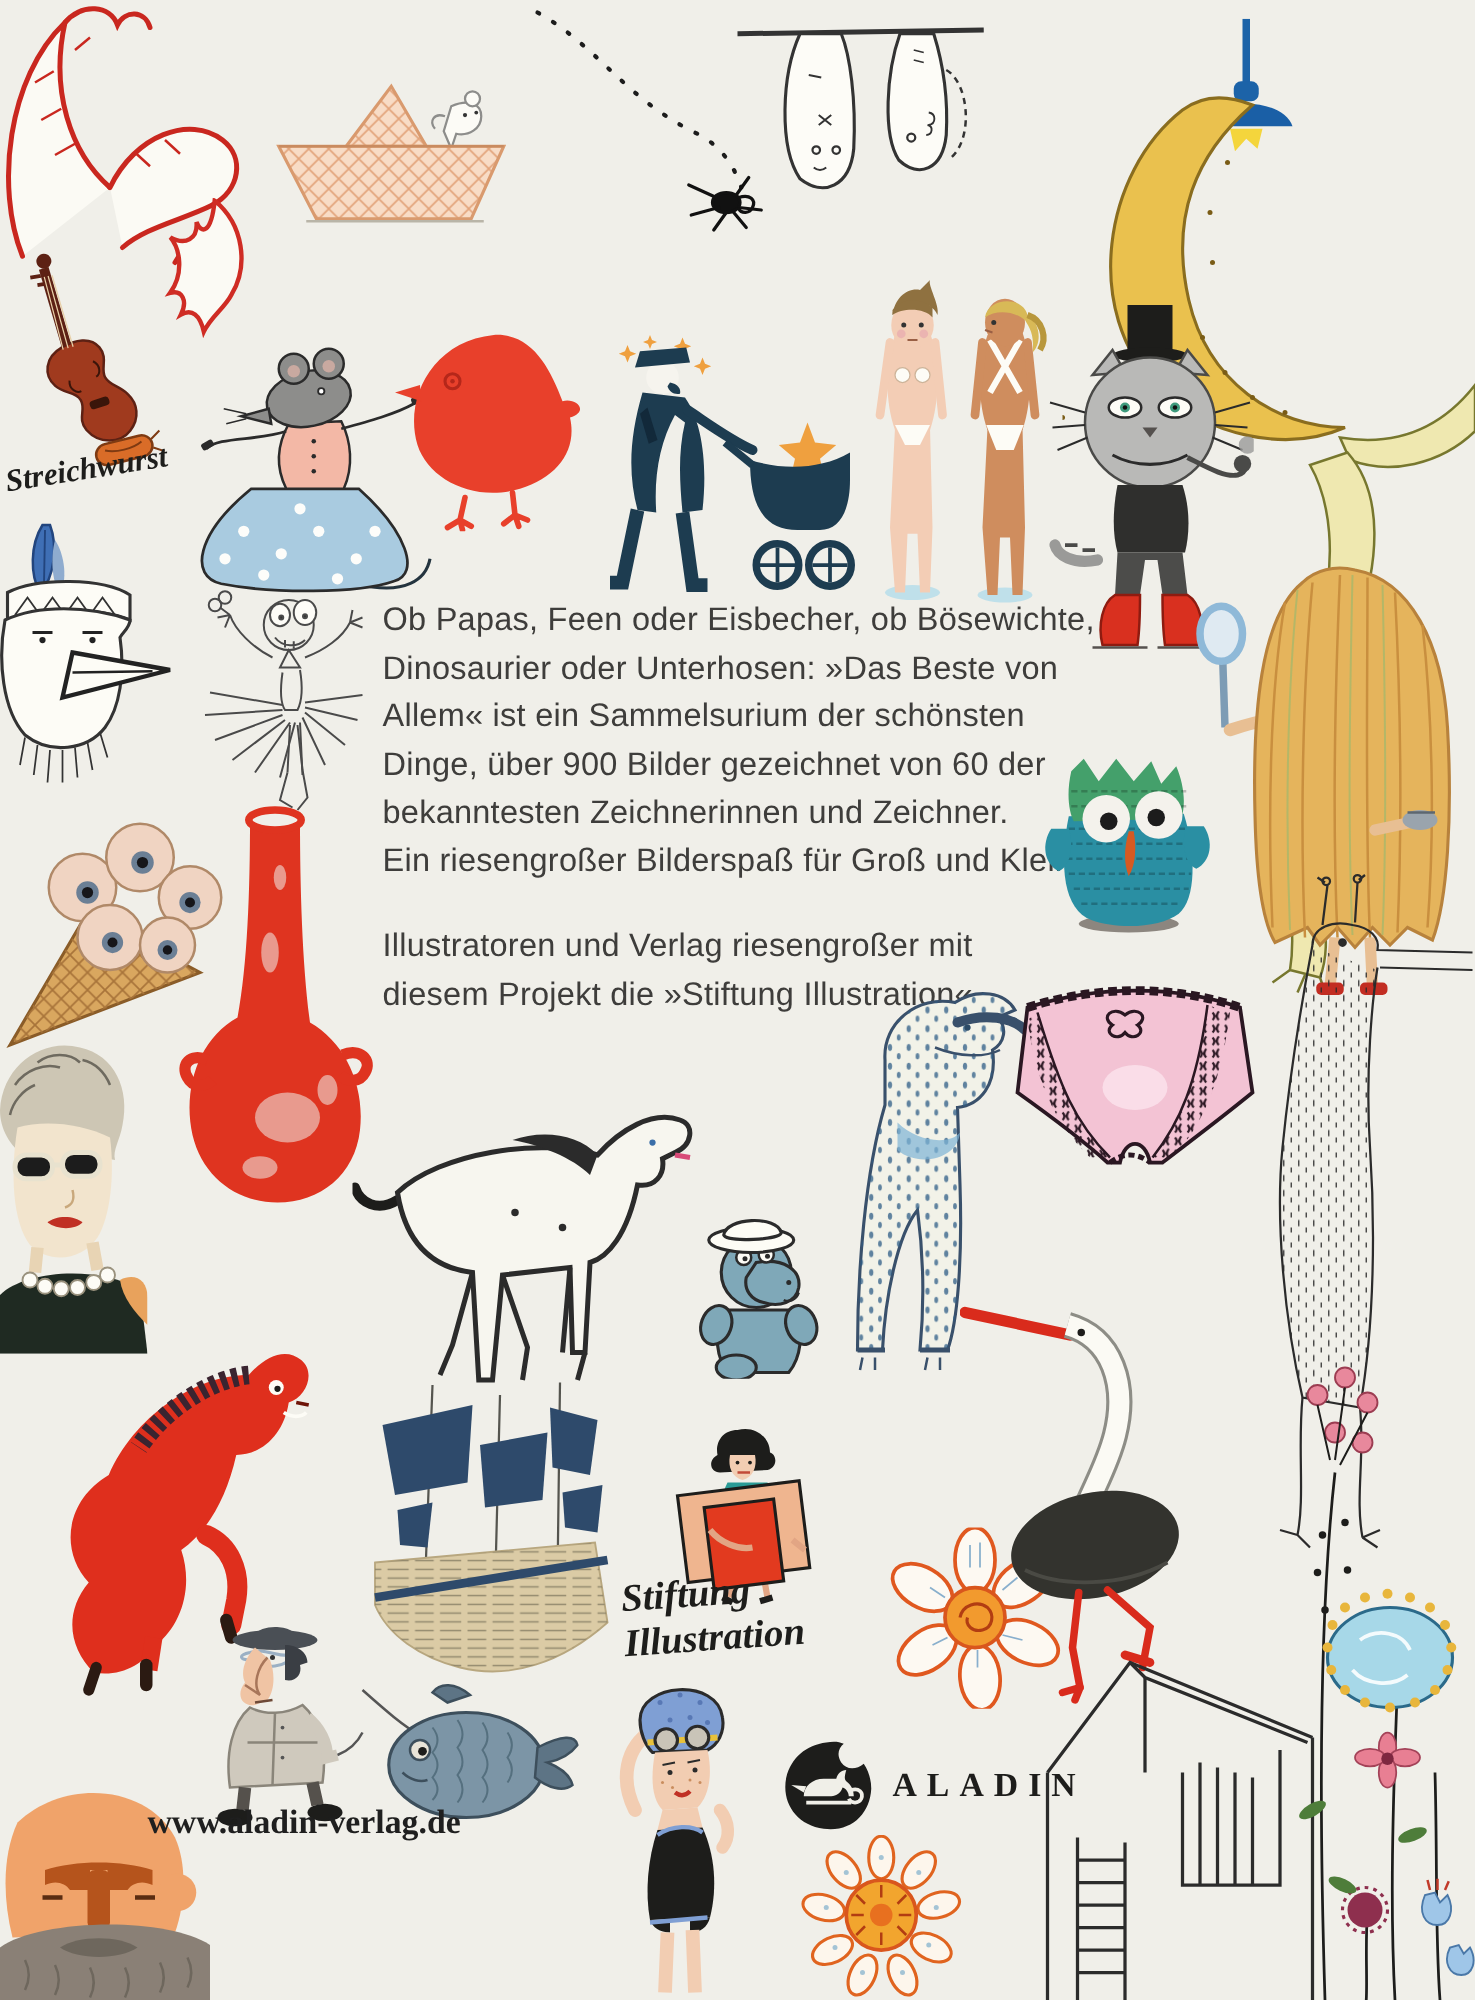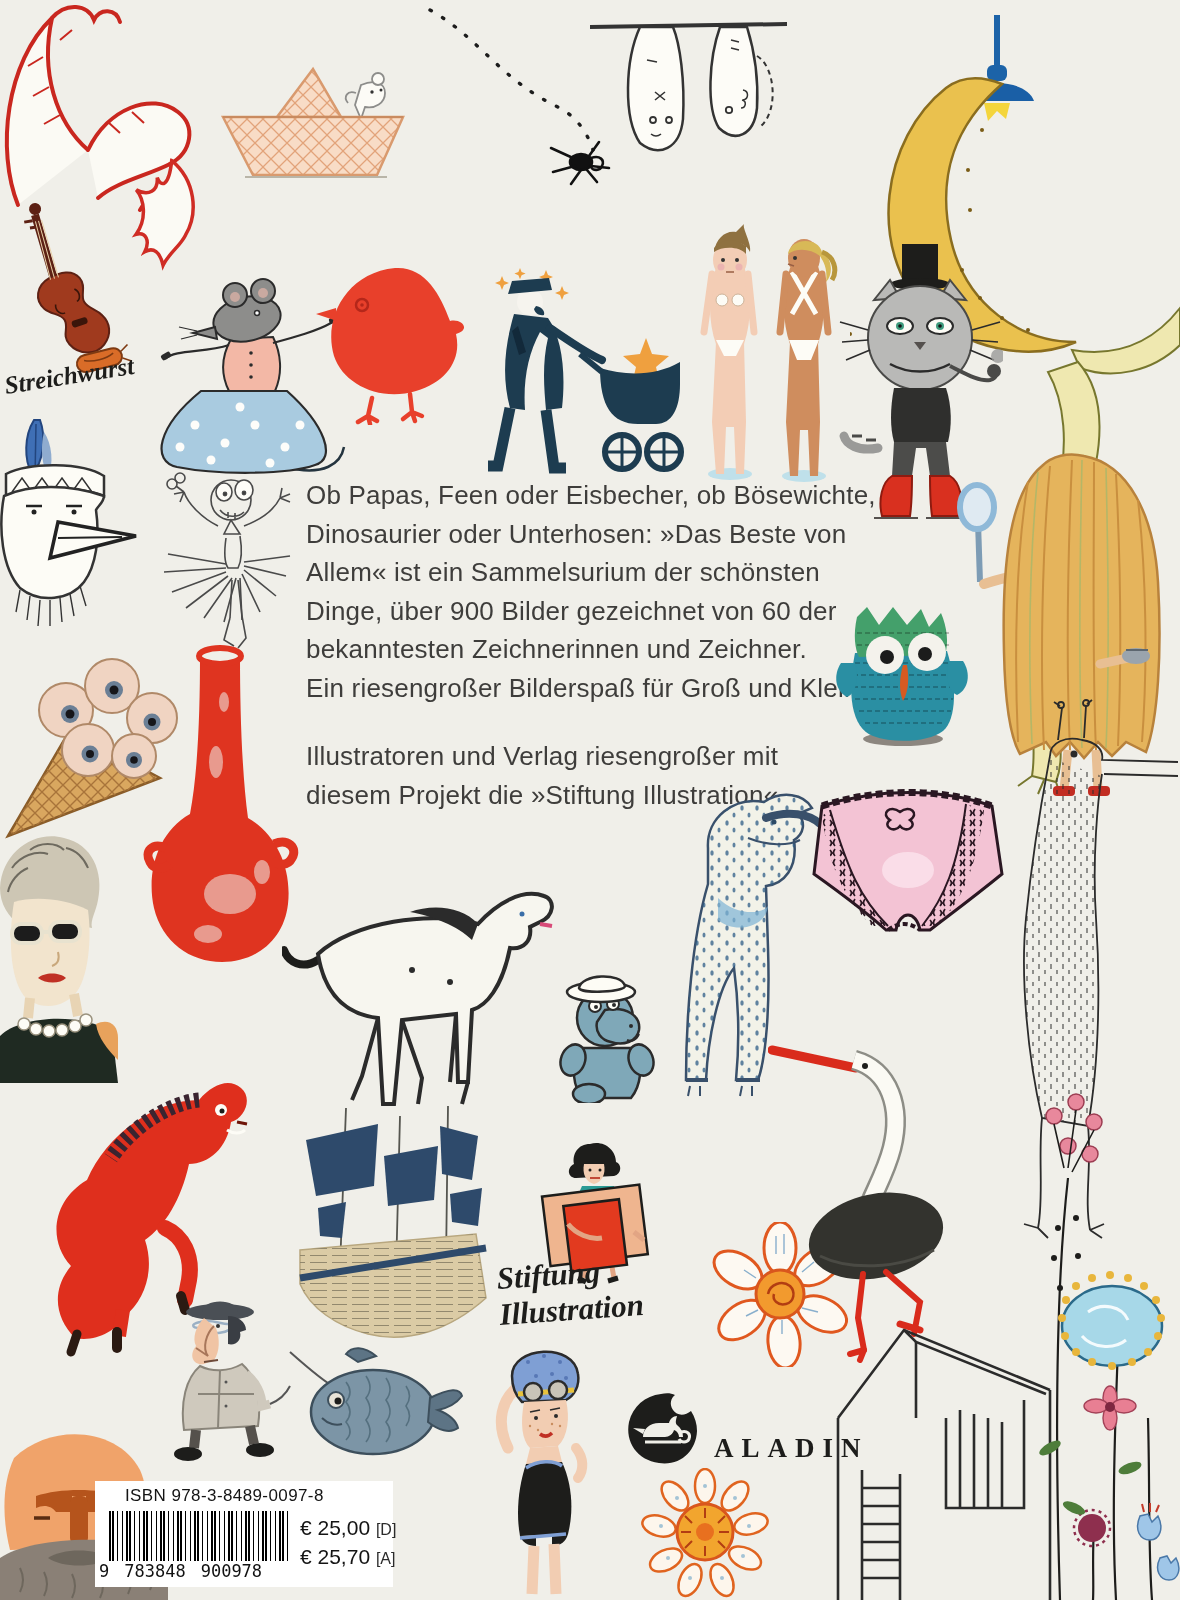--- a/index.html
+++ b/index.html
@@ -7,21 +7,21 @@
          font-family:"Liberation Sans",sans-serif;}
   .ill{position:absolute;}
   .ill svg{display:block;width:100%;height:100%;}
   .blurb{position:absolute;left:306px;width:570px;white-space:pre-line;
          font-size:26px;line-height:38.5px;color:#3e3d3b;letter-spacing:.2px;}
   .hand{position:absolute;font-family:"Liberation Serif",serif;font-style:italic;color:#1d1d1b;}
   .streich{left:4px;top:362px;font-size:25px;font-weight:700;transform:rotate(-9deg);}
   .stiftung{left:498px;top:1256px;font-size:31px;line-height:36px;white-space:pre-line;
             transform:rotate(-4deg);font-weight:700;}
   .brand-name{position:absolute;left:714px;top:1413px;font-family:"Liberation Serif",serif;
-              font-size:27px;letter-spacing:8px;color:#1d1d1b;font-weight:600;margin-top:20px;}
+              font-size:27px;letter-spacing:8px;color:#1d1d1b;font-weight:600;}
   .website{position:absolute;left:118px;top:1442px;font-family:"Liberation Serif",serif;
            font-weight:700;font-size:27px;color:#1f1f1f;}
   .isbn-box{position:absolute;left:95px;top:1481px;width:298px;height:106px;background:#fff;}
   .isbn-label{position:absolute;left:30px;top:5px;font-size:17px;color:#141414;letter-spacing:.4px;}
   .barcode{position:absolute;left:14px;top:30px;width:182px;height:50px;
     background:repeating-linear-gradient(90deg,#000 0 2px,#fff 2px 3px,#000 3px 5px,#fff 5px 8px,#000 8px 9px,#fff 9px 13px,#000 13px 14px,#fff 14px 17px);}
   .bc-digits{position:absolute;left:4px;top:80px;font-family:"DejaVu Sans Mono",monospace;
              font-size:17px;color:#111;display:flex;}
   .bc-digits span{margin-right:15px;}
   .prices{position:absolute;left:205px;top:33px;font-size:21px;color:#141414;line-height:27px;white-space:nowrap;}
@@ -847,32 +847,16 @@
     <svg viewBox="0 0 78 78">
       <path d="M38,4 C22,6 10,16 6,32 C2,52 14,70 36,73 C58,76 73,61 74,41 C74,34 72,27 68,21 C62,26 54,26 50,20 C46,14 48,8 52,5 C48,3 43,3 38,4 Z" fill="#1d1d1b"></path>
       <path d="M20,47 C20,39 27,33 36,33 L46,33 C47,29 50,26 54,26 C53,30 52,33 54,35 C58,38 60,42 60,47 L56,47 C56,44 54,41 51,40 C50,44 46,47 42,47 Z" fill="#f0efe8"></path>
       <path d="M20,44 L10,38 L22,39 Z" fill="#f0efe8"></path>
       <path d="M58,42 c6,-2 10,2 8,7 c-2,4 -8,4 -10,0" fill="none" stroke="#f0efe8" stroke-width="3"></path>
       <path d="M22,52 h36" stroke="#f0efe8" stroke-width="3"></path>
     </svg>
   </div>
   <div class="brand-name">ALADIN</div>
 
-
-  <div class="isbn-box">
-    <div class="isbn-label">ISBN 978-3-8489-0097-8</div>
-    <div class="barcode"></div>
-    <div class="bc-digits">
-      <span>9</span>
-      <span>783848</span>
-      <span>900978</span>
-    </div>
-    <div class="prices">
-      <div>
-        <span>€ 25,00</span> <span class="region">[D]</span>
-      </div>
-      <div>
-        <span>€ 25,70</span> <span class="region">[A]</span>
-      </div>
-    </div>
-  </div>
+  <div class="website">www.aladin-verlag.de</div>
+
 
 </div>
 
 </body></html>

